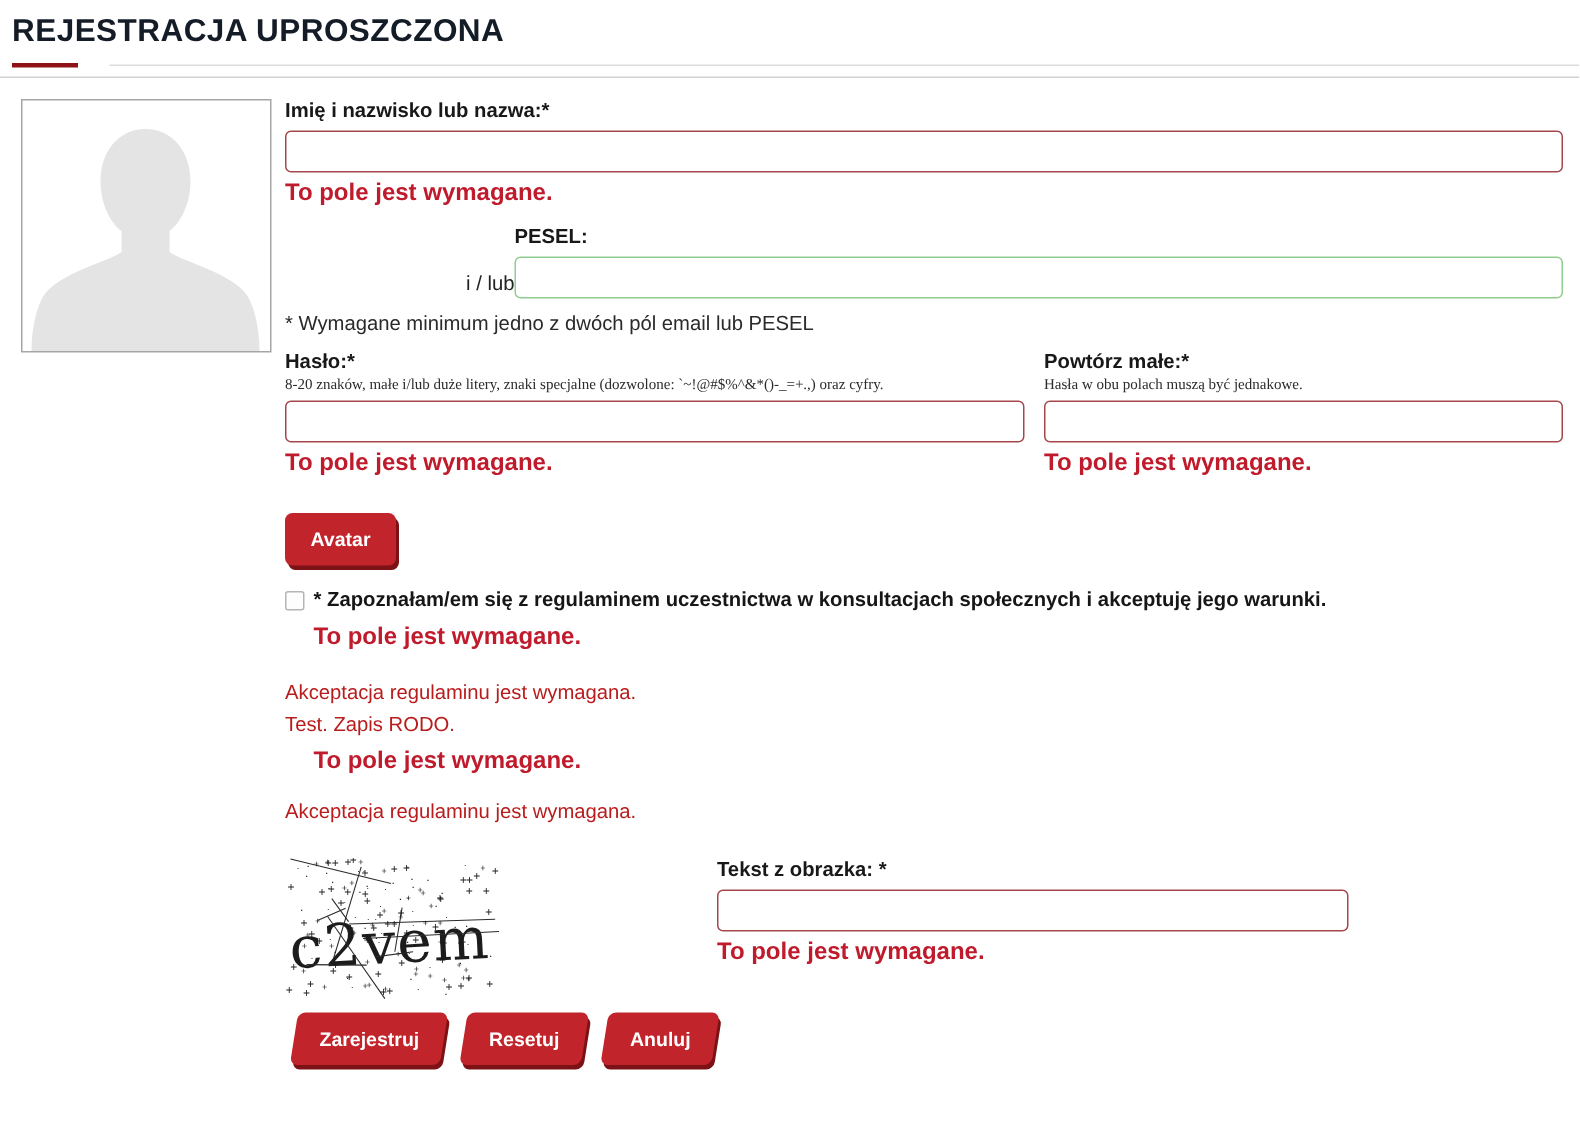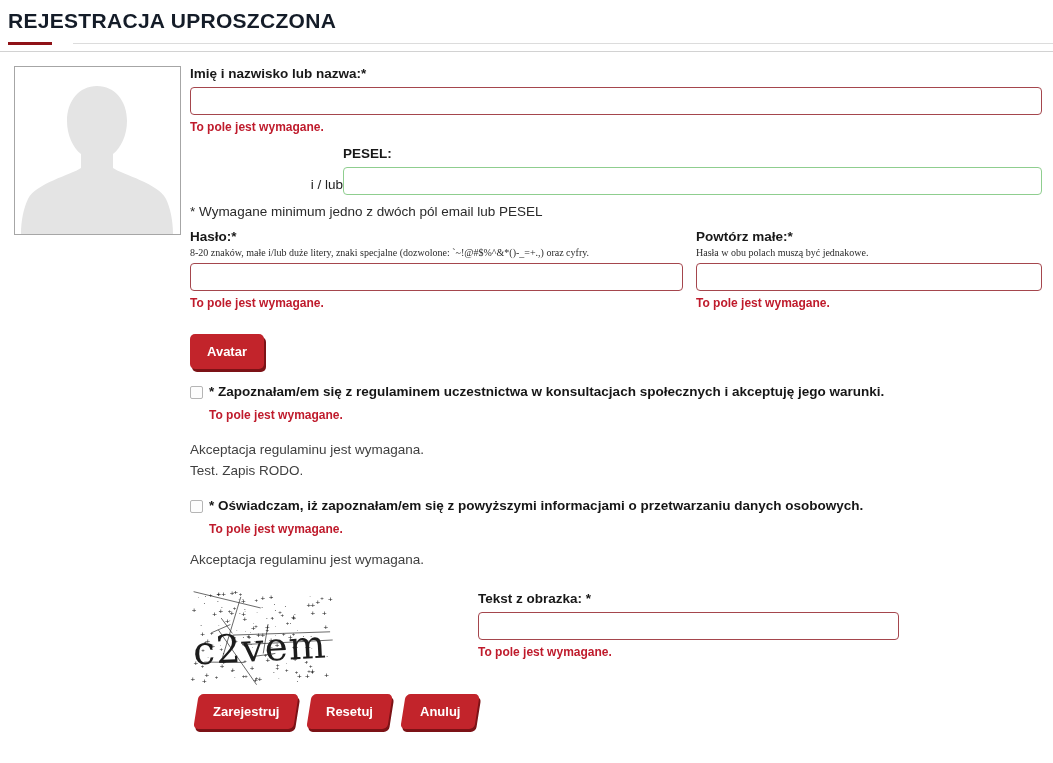--- a/index.html
+++ b/index.html
@@ -19,21 +19,21 @@
   .avatar-box { width:167px; height:169px; border:1px solid #a6a6a6; background:#fff;
     flex:0 0 auto; display:flex; align-items:flex-end; justify-content:center; overflow:hidden; }
   .form-col { margin-left:9px; flex:1 1 auto; min-width:0; }
 
   label.field-label { display:block; font-weight:bold; font-size:13.5px; color:#181818; margin-bottom:6px; }
   .hint { font-size:10px; color:#2b2b2b; margin-bottom:5px; white-space:nowrap;font-family:Liberation Serif, serif; }
   input.text-input { display:block; width:100%; height:28px; border-radius:4px;
     border:1px solid #a5464d; background:#fff; padding:0 8px; font-size:13px; outline:none; }
   input.text-input.pink   { border-color:#cb8a92; }
   input.text-input.green  { border-color:#8fce8f; }
-  .err { color:#bf1b2c; font-weight:bold; font-size:12px; margin-top:5px; }
+  .err { color:#bf1b2c; font-weight:bold; font-size:16px; margin-top:5px; }
   .err.small { font-size:11.5px; }
 
   .row-email { display:flex; margin-top:12px; }
   .col-email { width:421px; flex:0 0 auto; }
   .col-ilub  { width:153px; flex:0 0 auto; text-align:right; padding-top:31px; font-size:13.5px; color:#222; }
   .col-pesel { flex:1 1 auto; }
 
   .req-note { font-size:13.5px; color:#2a2a2a; margin:9px 0 10px 0; }
 
   .row-pass { display:flex; }
@@ -49,21 +49,21 @@
   .btn-skew { transform:skewX(-9deg); }
   .btn-skew > span { display:inline-block; transform:skewX(9deg); }
   .btn-row { display:flex; gap:13px; margin-top:8px; padding-left:6px; }
 
   
   .check-row { display:flex; align-items:flex-start; margin-top:15px; }
   .check-row input[type=checkbox] { appearance:none; width:13px; height:13px; margin-top:2px;
     border:1px solid #b5b5b5; border-radius:2px; background:#fdfdfd; flex:0 0 auto; cursor:pointer; }
   .check-row .check-label { font-weight:bold; font-size:13.5px; margin-left:6px; color:#161616; cursor:pointer; }
   .check-err { margin-left:19px; margin-top:9px; }
-  .plain-note { font-size:13.5px; color:#404040; }
+  .plain-note { font-size:13.5px; color:#b91c1c; }
   .mt20 { margin-top:20px; } .mt16 { margin-top:16px; } .mt6 { margin-top:6px; }
 
   
   .captcha-row { display:flex; margin-top:24px; }
   .captcha-img { width:143px; height:95px; flex:0 0 auto; }
   .captcha-col { margin-left:145px; width:421px; flex:0 0 auto; }
 </style>
 </head>
 <body>
 
@@ -123,24 +123,20 @@
       <div class="check-row">
         <input type="checkbox" id="cb-terms" style="">
         <label class="check-label" for="cb-terms">* Zapoznałam/em się z regulaminem uczestnictwa w konsultacjach społecznych i akceptuję jego warunki.</label>
       </div>
       <div class="err check-err">To pole jest wymagane.</div>
 
       <div class="plain-note mt20">Akceptacja regulaminu jest wymagana.</div>
       <div class="plain-note mt6">Test. Zapis RODO.</div>
 
       
-      <div class="check-row mt20">
-        <input type="checkbox" id="cb-rodo" style="">
-        <label class="check-label" for="cb-rodo">* Oświadczam, iż zapoznałam/em się z powyższymi informacjami o przetwarzaniu danych osobowych.</label>
-      </div>
       <div class="err check-err">To pole jest wymagane.</div>
 
       <div class="plain-note mt16">Akceptacja regulaminu jest wymagana.</div>
 
       
       <div class="captcha-row">
         <div class="captcha-img">
           <svg id="captcha-svg" width="143" height="95" viewBox="0 0 143 95">
             <text x="3" y="70" font-family="DejaVu Serif, serif" font-size="39" letter-spacing="1" fill="#1c1c1c" transform="rotate(-3 70 58)">c2vem</text>
           <line x1="73.23055822495371" y1="62.51224160194397" x2="78.07639813423157" y2="33.09382081031799" stroke="#2a2a2a" stroke-width="0.7"></line>

